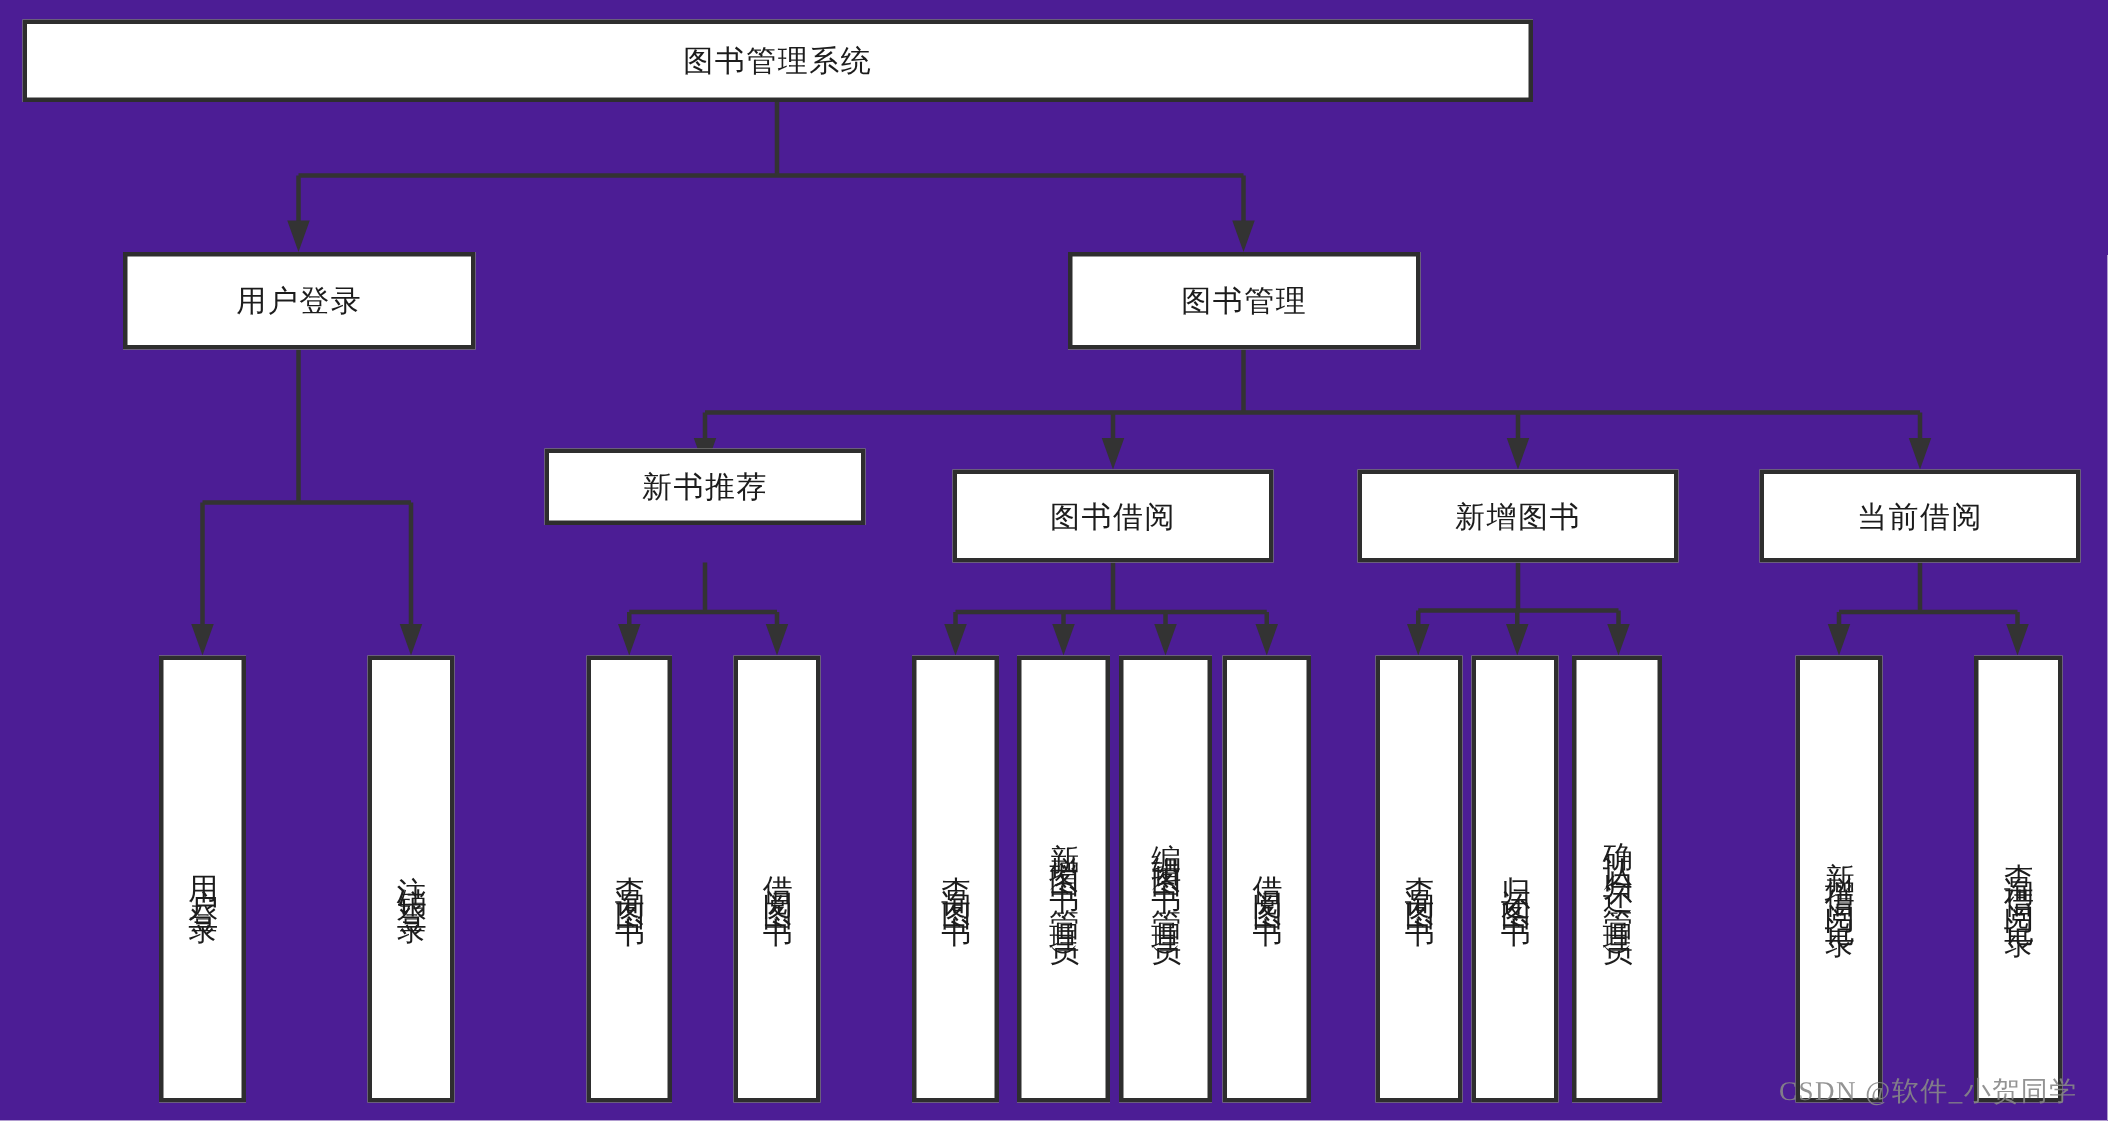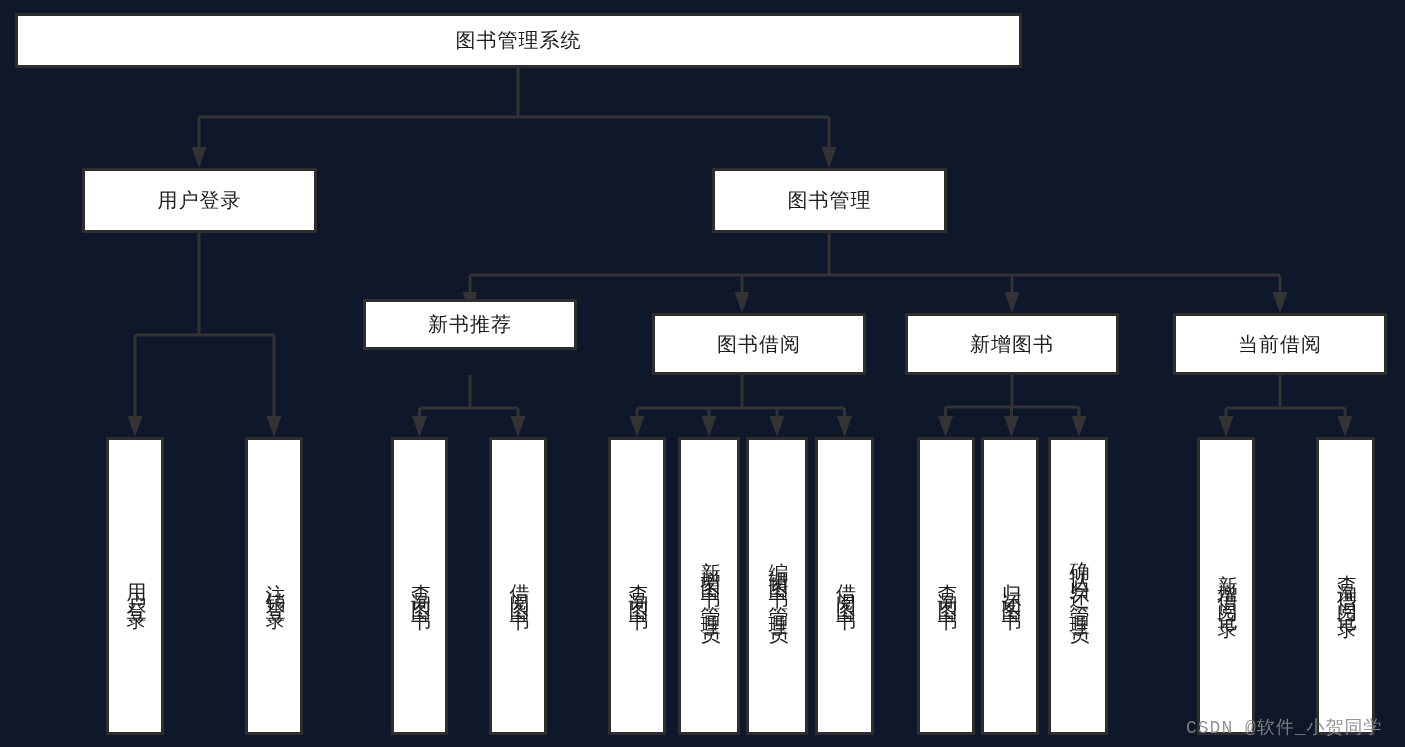--- a/index.html
+++ b/index.html
@@ -1,21 +1,21 @@
 <!DOCTYPE html>
 <html><head>
 <meta charset="utf-8">
 <style>
   html, body { margin: 0; padding: 0; background: #ffffff; }
   .canvas {
     position: relative;
     width: 1405px;
     height: 747px;
-    background: #0f172a;
-    font-family: Liberation Mono, monospace;
+    background: #4c1d95;
+    font-family: Liberation Serif, serif;
     overflow: hidden;
   }
   .wires {
     position: absolute;
     left: 0; top: 0;
     z-index: 1;
   }
   .node {
     position: absolute;
     box-sizing: border-box;
@@ -74,21 +74,21 @@
              M1071.5 416 L1086.5 416 L1079 437 Z
              M1218.5 416 L1233.5 416 L1226 437 Z  M1337.5 416 L1352.5 416 L1345 437 Z" fill="#333333" stroke="none"></path>
   </svg>
 
   <div class="node h" style="left:15px;top:13px;width:1007px;height:55px">图书管理系统</div>
 
   <div class="node h" style="left:82px;top:168px;width:235px;height:65px">用户登录</div>
   <div class="node h" style="left:712px;top:168px;width:235px;height:65px">图书管理</div>
 
   <div class="node h" style="left:363px;top:299px;width:214px;height:51px">新书推荐</div>
-  <div class="node h" style="left:652px;top:313px;width:214px;height:62px">图书借阅</div>
+  <div class="node h" style="left:635px;top:313px;width:214px;height:62px">图书借阅</div>
   <div class="node h" style="left:905px;top:313px;width:214px;height:62px">新增图书</div>
   <div class="node h" style="left:1173px;top:313px;width:214px;height:62px">当前借阅</div>
 
   <div class="node v" style="left:106px;top:437px;width:58px;height:298px">用户登录</div>
   <div class="node v" style="left:245px;top:437px;width:58px;height:298px">注销登录</div>
 
   <div class="node v" style="left:391px;top:437px;width:57px;height:298px">查询图书</div>
   <div class="node v" style="left:489px;top:437px;width:58px;height:298px">借阅图书</div>
 
   <div class="node v" style="left:608px;top:437px;width:58px;height:298px">查询图书</div>

